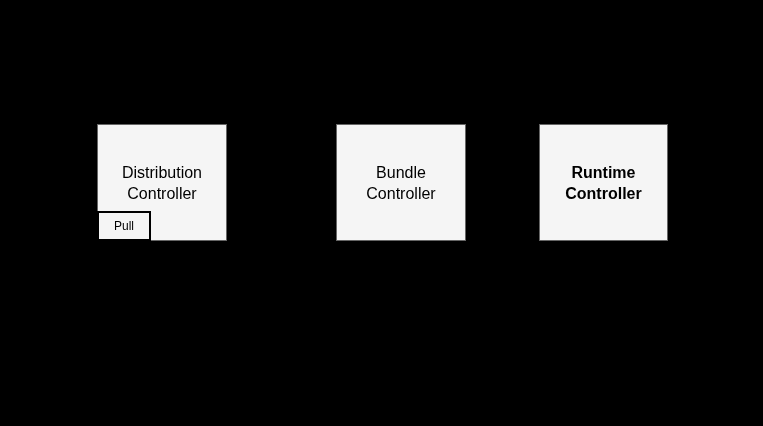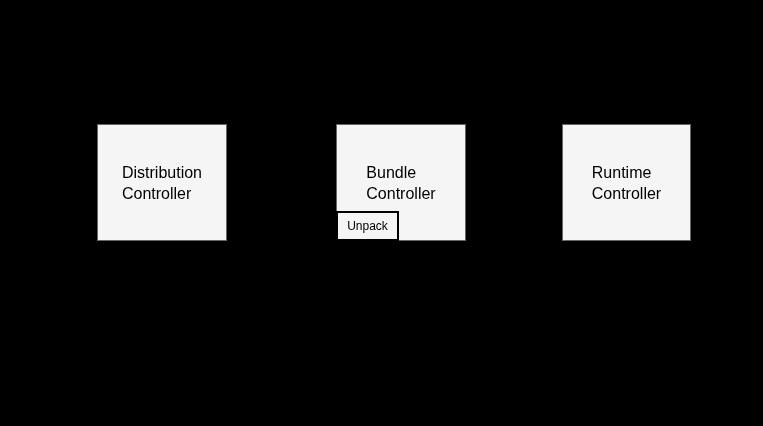--- a/index.html
+++ b/index.html
@@ -25,22 +25,23 @@
     height: 117px;
     background: #f5f5f5;
     border: 1px solid #666666;
     box-sizing: border-box;
     display: flex;
     align-items: center;
     justify-content: center;
   }
   .node-1 { left: 97px;  width: 130px; }
   .node-2 { left: 336px; width: 130px; }
-  .node-3 { left: 562px; width: 129px; }
+  .node-3 { left: 539px; width: 129px; font-weight: bold; }
   .node-label {
+    text-align: center;
     color: #000000;
     font-size: 16px;
     line-height: 21px;
   }
   .node-label .line {
     display: block;
     white-space: nowrap;
   }
   .badge {
     position: absolute;
@@ -63,28 +64,28 @@
 </head>
 <body>
 
 <div class="canvas">
 
   <div class="node node-1">
     <div class="node-label">
       <span class="line">Distribution</span>
       <span class="line">Controller</span>
     </div>
+    <div class="badge badge-pull">Pull</div>
   </div>
 
   <div class="node node-2">
     <div class="node-label">
       <span class="line">Bundle</span>
       <span class="line">Controller</span>
     </div>
-    <div class="badge badge-unpack">Unpack</div>
   </div>
 
   <div class="node node-3">
     <div class="node-label">
       <span class="line">Runtime</span>
       <span class="line">Controller</span>
     </div>
   </div>
 
 </div>

